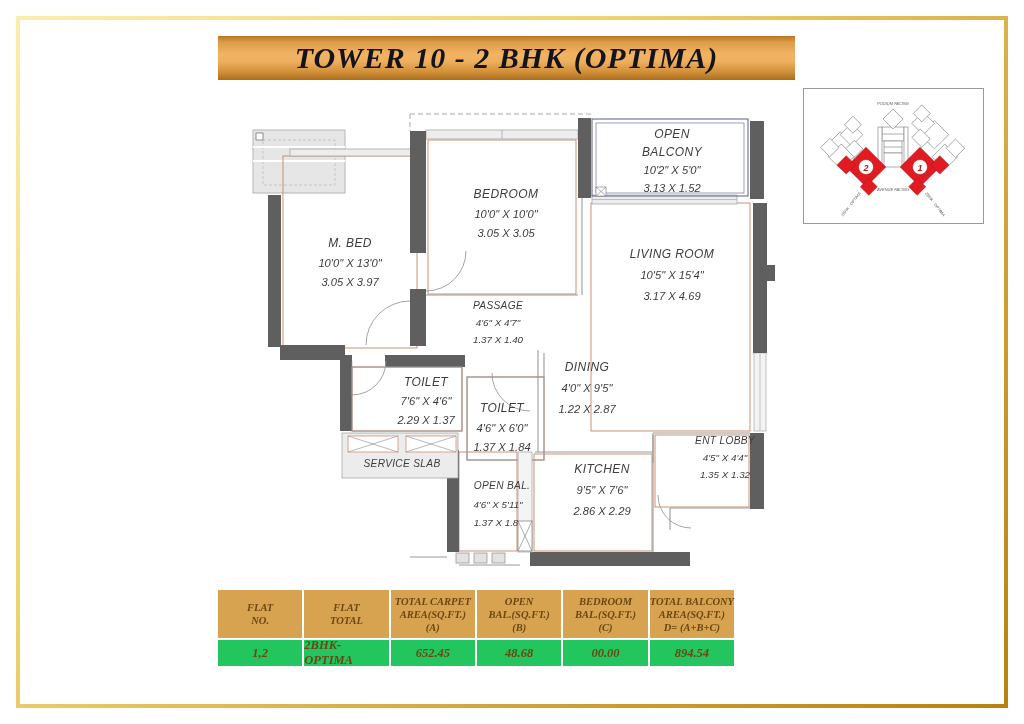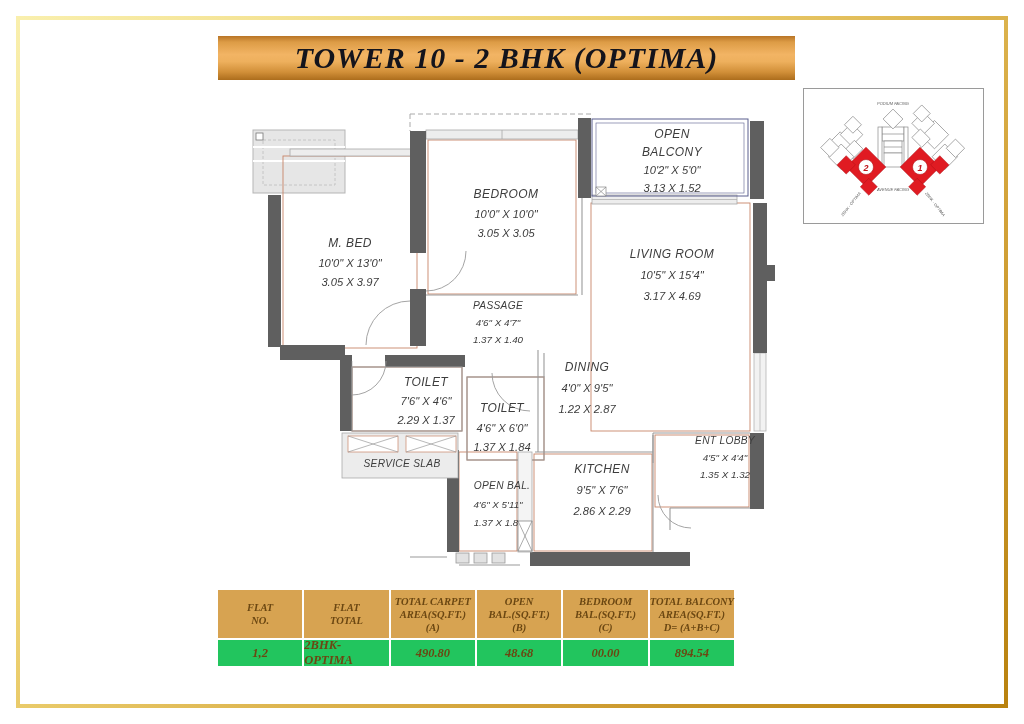--- a/index.html
+++ b/index.html
@@ -292,18 +292,18 @@
         <span>BAL.(SQ.FT.)</span>
         <span>(C)</span>
     </div>
     <div class="th">
       <span>TOTAL BALCONY</span>
         <span>AREA(SQ.FT.)</span>
         <span>D= (A+B+C)</span>
     </div>
     <div class="td">1,2</div>
     <div class="td">2BHK-OPTIMA</div>
-    <div class="td">490.80</div>
+    <div class="td">652.45</div>
     <div class="td">48.68</div>
     <div class="td">00.00</div>
     <div class="td">894.54</div>
   </div>
 </div>
 
 </body></html>

